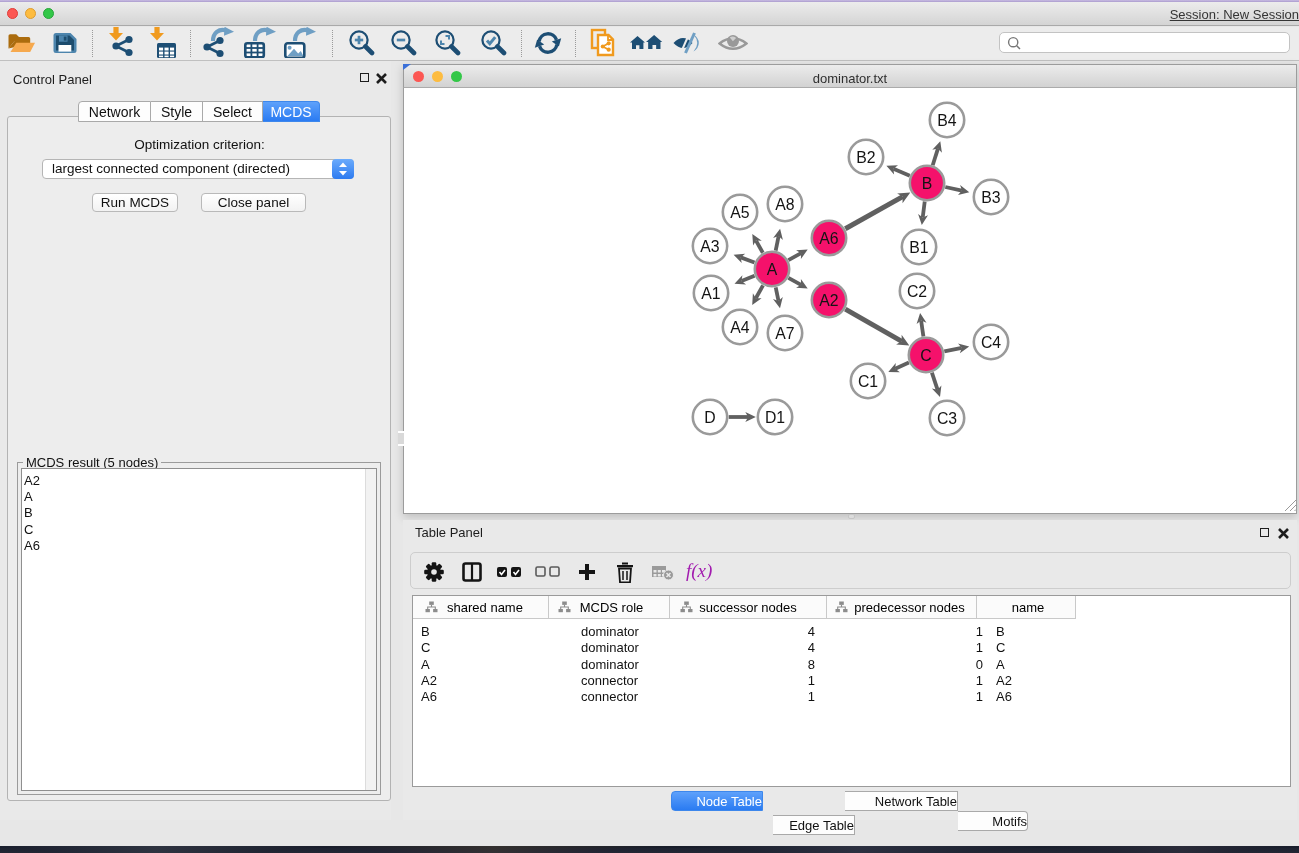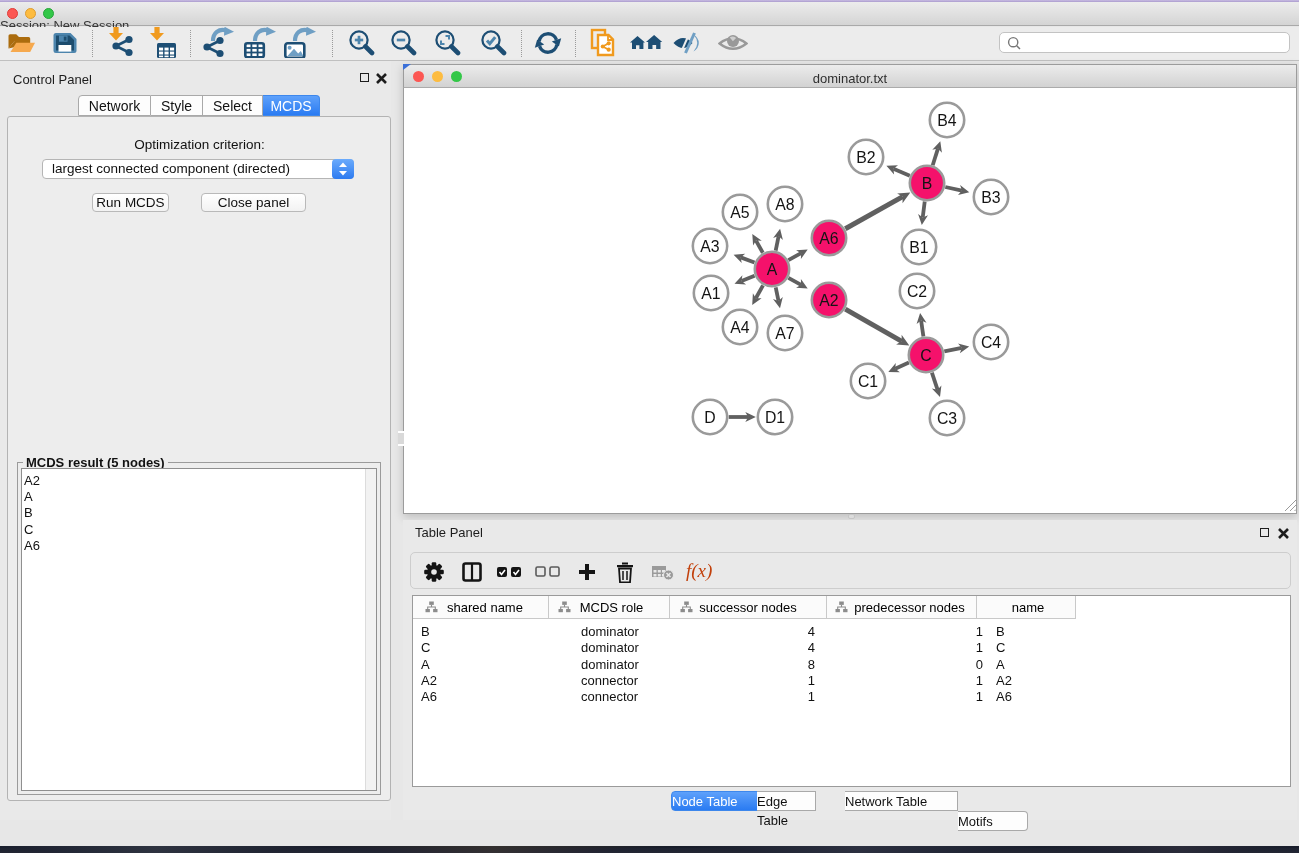--- a/index.html
+++ b/index.html
@@ -1,48 +1,48 @@
 <!DOCTYPE html>
 <html><head><meta charset="utf-8"><style>
 * { margin:0; padding:0; box-sizing:border-box; }
 html,body { width:1299px; height:853px; overflow:hidden; font-family:"Liberation Sans",sans-serif; }
 .abs { position:absolute; }
 #app { position:relative; width:1299px; height:853px; background:#e7e7e7; }
 #topstrip { left:0; top:0; width:1299px; height:2px; background:linear-gradient(#c9bde3,#ab9cce); }
 #titlebar { left:0; top:2px; width:1299px; height:24px; background:linear-gradient(#ececec,#d4d4d4); border-bottom:1px solid #a9a9a9; }
 #titlebar .tl { position:absolute; top:6px; width:11px; height:11px; border-radius:50%; }
-#wtitle { width:100%; text-align:left; font-size:13px; color:#353535; padding-top:16px;text-decoration:underline; }
+#wtitle { width:100%; text-align:right; font-size:13px; color:#353535; padding-top:5px;text-decoration:underline; }
 #toolbar { left:0; top:27px; width:1299px; height:34px; background:#ececec; border-bottom:1px solid #c0c0c0; }
 .vsep { position:absolute; top:3px; height:27px; border-left:1px dotted #9a9a9a; }
 #search { left:999px; top:5px; width:291px; height:21px; background:#fff; border:1px solid #c3c3c3; border-radius:5px; }
 #cp { left:0; top:61px; width:391px; height:759px; background:#e9e9e9; }
 #cptitle { left:13px; top:11px; font-size:13px; color:#1d1d1d; }
 .sqbtn { position:absolute; width:9px; height:9px; border:1.6px solid #1d1d1d; }
 #cpbody { left:7px; top:55px; width:384px; height:685px; background:#ededed; border:1px solid #b3b3b3; border-radius:3px; }
-.tab { position:absolute; top:34px; height:21px; background:#fdfdfd; border:1px solid #a9a9a9; font-size:14px; color:#111; text-align:center; line-height:20px; }
+.tab { position:absolute; top:40px; height:21px; background:#fdfdfd; border:1px solid #a9a9a9; font-size:14px; color:#111; text-align:center; line-height:20px; }
 .tabsel { background:linear-gradient(#5ea1fb,#2a7bf2); color:#fff; border-color:#3d87ec; }
 #optlabel { left:4px; top:76px; width:391px; text-align:center; font-size:13.5px; color:#111; }
 #combo { left:42px; top:98px; width:312px; height:20px; background:#fff; border:1px solid #b5b5b5; border-radius:4px; font-size:13.5px; color:#111; line-height:18px; padding-left:9px; }
 #combo .step { position:absolute; right:-1px; top:-1px; width:22px; height:20px; border-radius:4px; background:linear-gradient(#6babfc,#2d7bf0); }
 .btn { position:absolute; height:19px; background:linear-gradient(#ffffff,#f2f2f2); border:1px solid #b9b9b9; border-radius:4px; font-size:13.5px; color:#111; text-align:center; }
 #grp { left:17px; top:401px; width:364px; height:333px; border:1px solid #9b9b9b; }
-#grplab { left:23px; top:394px; font-size:13px; color:#111; background:#ededed; padding:0 3px;font-weight:bold; }
+#grplab { left:23px; top:394px; font-size:13px; color:#111; background:#ededed; padding:0 3px; }
 #grplist { left:21px; top:407px; width:356px; height:323px; background:#fff; border:1px solid #8f8f8f; font-size:13px; color:#111; line-height:16.2px; padding:4px 0 0 2px; }
 #grpscroll { left:365px; top:408px; width:11px; height:321px; background:#f2f2f2; border-left:1px solid #dcdcdc; }
 #netwin { left:403px; top:64px; width:894px; height:450px; background:#fff; border:1px solid #9c9c9c; box-shadow:0 3px 9px rgba(0,0,0,0.18); }
 #nwtitle { left:403px; top:64px; width:894px; height:24px; background:linear-gradient(#ececec,#d2d2d2); border:1px solid #9c9c9c; border-bottom:1px solid #ababab; }
 #nwtitle .tl { position:absolute; top:6px; width:11px; height:11px; border-radius:50%; }
 #nwtext { width:100%; text-align:center; font-size:13px; color:#2f2f2f; padding-top:6px; }
 #tp { left:403px; top:520px; width:894px; height:300px; background:#e9e9e9; }
 #tptools { left:410px; top:552px; width:881px; height:37px; background:#e9e9e9; border:1px solid #cdcdcd; border-radius:5px; }
-#fx { left:686px; top:560px; font-family:"Liberation Serif",serif; font-style:italic; font-size:19px; color:#c2410c; }
+#fx { left:686px; top:560px; font-family:"Liberation Serif",serif; font-style:italic; font-size:19px; color:#a21caf; }
 #tbl { left:412px; top:595px; width:879px; height:192px; background:#fff; border:1px solid #9a9a9a; }
 .hc { position:absolute; top:596px; height:23px; background:#fbfbfb; border-right:1px solid #c9c9c9; border-bottom:1px solid #c9c9c9; font-size:13px; color:#000000; text-align:center; line-height:23px; }
 .cell { position:absolute; font-size:13px; color:#111; height:16px; }
-.btab { position:absolute; top:791px; height:20px; background:#fdfdfd; border:1px solid #a9a9a9; font-size:13px; color:#111; text-align:left; line-height:19px; }
+.btab { position:absolute; top:791px; height:20px; background:#fdfdfd; border:1px solid #a9a9a9; font-size:13px; color:#111; text-align:right; line-height:19px; }
 #status { left:0; top:820px; width:1299px; height:26px; background:#eaeaea; border-top:1px solid #c2c2c2; }
 #stbtn { left:9px; top:4px; width:28px; height:20px; background:#fdfdfd; border:1.5px solid #ababab; border-radius:2px; }
 #mem { left:1215px; top:2px; width:74px; height:23px; background:#fdfdfd; border:1px solid #b9b9b9; border-radius:4px; font-size:12px; color:#111; line-height:21px; text-align:right; padding-right:8px; }
 #mem i { position:absolute; left:8px; top:6px; width:10px; height:10px; background:#1f9e3e; border-radius:50%; }
 #band { left:0; top:846px; width:1299px; height:7px; background:linear-gradient(#10131f,#1d2230 30%,#232634 100%),linear-gradient(90deg,#1a1f2e,#2e3340 12%,#1a1e2c 25%,#33302f 38%,#171c29 52%,#2c3040 66%,#1a1f2d 80%,#2a2b39 91%,#181d2b); background-blend-mode:lighten; }
 </style></head><body>
 <div id="app">
 <div class="abs" id="topstrip"></div>
 <div class="abs" id="titlebar">
   <span class="tl" style="left:7px;background:#fc5753;border:0.5px solid #df3e3a;"></span>
@@ -209,21 +209,21 @@
   <div class="tab" style="left:151px;width:52px;border-left:none;">Style</div>
   <div class="tab" style="left:203px;width:60px;border-left:none;">Select</div>
   <div class="tab tabsel" style="left:263px;width:57px;border-radius:0 4px 0 0;border-left:none;">MCDS</div>
   <div class="abs" id="combo">largest connected component (directed)
     <span class="step"><svg width="22" height="20" viewBox="0 0 22 20">
             <path d="M11 3.5 l4 4.5 h-8 z" fill="#fff"></path>
             <path d="M11 16.5 l4 -4.5 h-8 z" fill="#fff"></path>
           </svg></span>
   </div>
   <div class="abs" id="optlabel">Optimization criterion:</div>
-  <div class="btn" style="left:92px;top:132px;width:77px;line-height:17px;">Run MCDS</div>
+  <div class="btn" style="left:92px;top:132px;width:86px;line-height:17px;">Run MCDS</div>
   <div class="btn" style="left:201px;top:132px;width:105px;line-height:17px;">Close panel</div>
   <div class="abs" id="grp"></div>
   <div class="abs" id="grplab">MCDS result (5 nodes)</div>
   <div class="abs" id="grplist">A2<br>A<br>B<br>C<br>A6</div>
   <div class="abs" id="grpscroll"></div>
 </div>
 
 <div class="abs" id="netwin"></div>
 <svg style="position:absolute;left:405px;top:86px" width="892" height="423" viewBox="405 86 892 423" font-family="Liberation Sans, sans-serif">
 <line x1="762.8" y1="252.7" x2="756.0" y2="240.6" stroke="#606060" stroke-width="3.8"></line>
@@ -433,19 +433,19 @@
 <div class="cell" style="left:581px;top:672.8999999999999px;">connector</div>
 <div class="cell" style="left:755px;top:672.8999999999999px;width:60px;text-align:right;">1</div>
 <div class="cell" style="left:923px;top:672.8999999999999px;width:60px;text-align:right;">1</div>
 <div class="cell" style="left:996px;top:672.8999999999999px;">A2</div>
 <div class="cell" style="left:421px;top:689.1999999999998px;">A6</div>
 <div class="cell" style="left:581px;top:689.1999999999998px;">connector</div>
 <div class="cell" style="left:755px;top:689.1999999999998px;width:60px;text-align:right;">1</div>
 <div class="cell" style="left:923px;top:689.1999999999998px;width:60px;text-align:right;">1</div>
 <div class="cell" style="left:996px;top:689.1999999999998px;">A6</div>
 <div class="btab" style="left:671px;width:92px;border-radius:4px 0 0 4px;background:linear-gradient(#5ea1fb,#2a7bf2);color:#fff;border-color:#3d87ec;">Node Table</div>
-<div class="btab" style="left:757px;width:59px;border-left:none;">Edge Table</div>
+<div class="btab" style="left:773px;width:82px;border-left:none;margin-top:24px;">Edge Table</div>
 <div class="btab" style="left:845px;width:113px;border-left:none;">Network Table</div>
 <div class="btab" style="left:958px;width:70px;border-radius:0 4px 4px 0;border-left:none;margin-top:20px;">Motifs</div>
 
 <div class="abs" style="left:398px;top:431px;width:6px;height:15px;background:#d9d9d9;border-top:2px solid #fff;border-bottom:2px solid #fff;"></div>
 <div class="abs" style="left:848px;top:514px;width:7px;height:5px;background:#dcdcdc;border:1px solid #c6c6c6;border-radius:2px;"></div>
 <div class="abs" id="band"></div>
 </div>
 </body></html>

